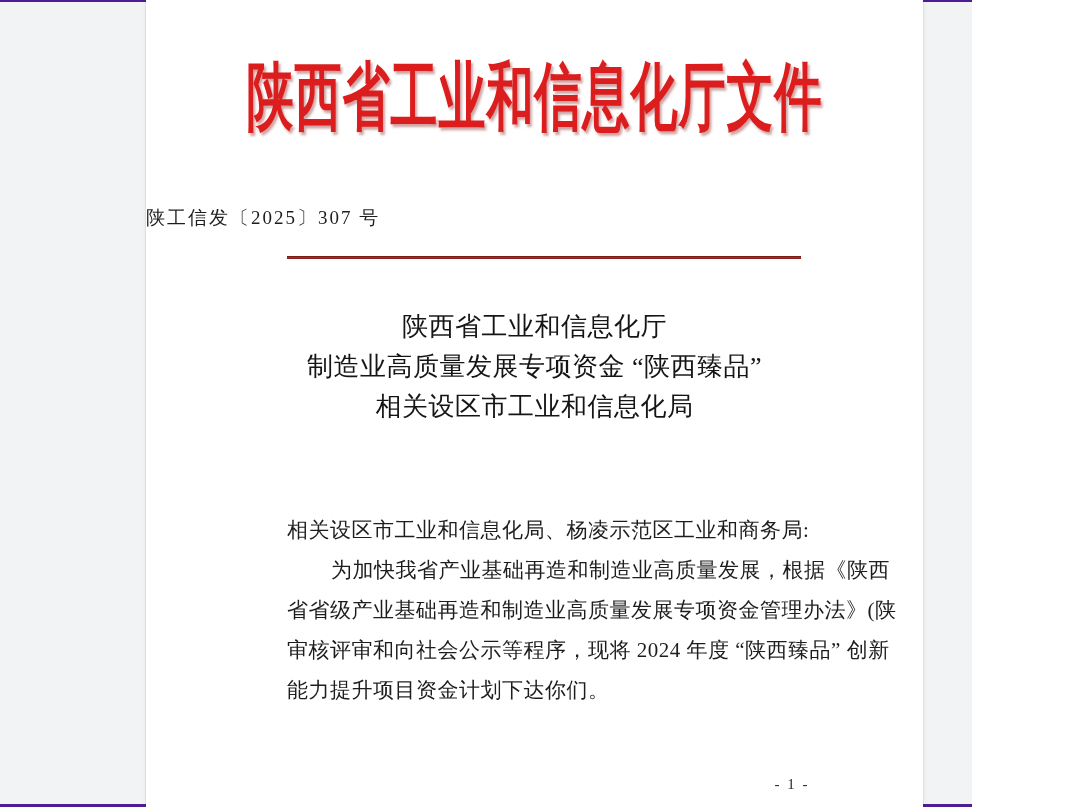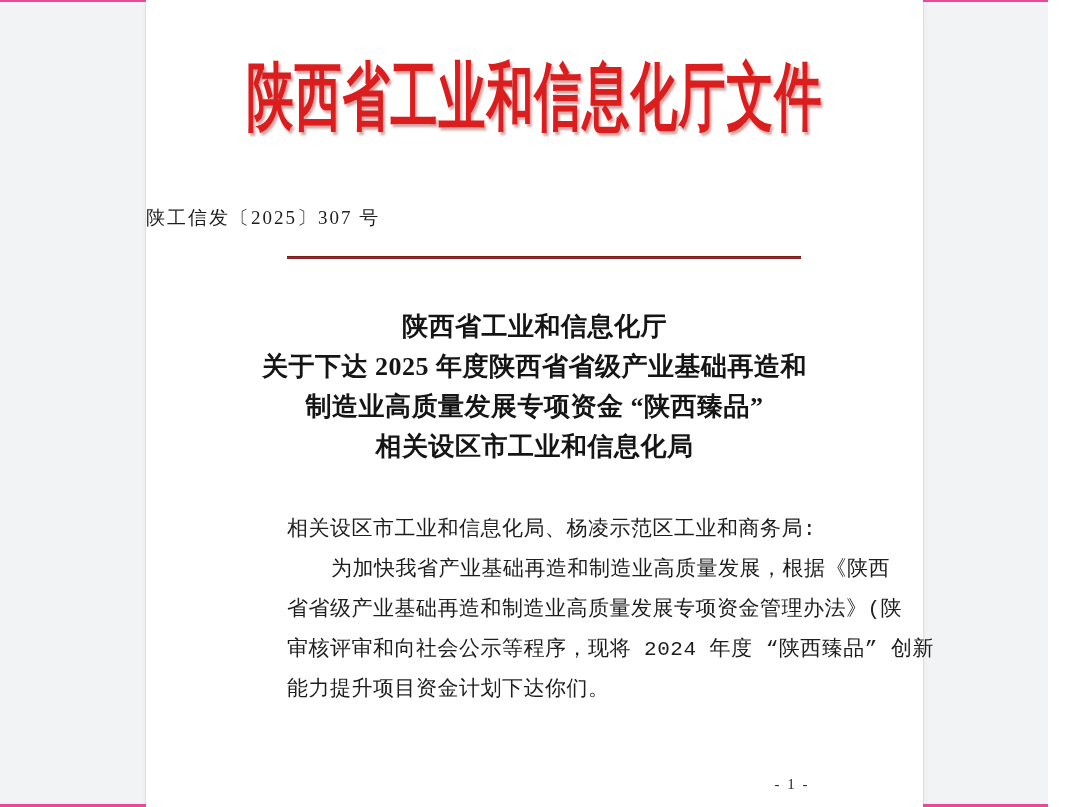--- a/index.html
+++ b/index.html
@@ -3,23 +3,23 @@
 <meta charset="utf-8">
 <style>
   * { margin: 0; padding: 0; box-sizing: border-box; }
   html, body {
     width: 1080px; height: 807px;
     background: #ffffff;
     font-family: "Liberation Serif", "DejaVu Serif", serif;
   }
   .stage {
     position: relative;
-    width: 1048px; height: 807px;
+    width: 972px; height: 807px;
     overflow: hidden;
-    background: #ec4899;
+    background: #4c1d95;
   }
   .viewer-margin {
     position: absolute;
     top: 2px; height: 802px;
     background: #f1f3f4;
   }
   .viewer-margin.left  { left: 0; width: 146px; border-right: 1px solid #e3e6e8; }
   .viewer-margin.right { left: 923px; width: 157px; border-left: 1px solid #e3e6e8; }
   .paper {
     position: absolute;
@@ -56,40 +56,39 @@
     position: absolute;
     top: 256px; left: 141px;
     width: 514px; height: 3px;
     background: linear-gradient(180deg, #641c1c 0%, #a82824 55%, #7c1f1f 100%);
   }
   .headline {
     position: absolute;
     top: 307px; left: 0; width: 777px;
     text-align: center;
     font-size: 26px;
-    font-weight: bold;
+    font-weight: normal;
     color: #151515;
   }
   .headline .t-line {
     line-height: 40px;
     white-space: nowrap;
     letter-spacing: 0.5px;
   }
   .body-text {
     position: absolute;
     top: 510px; left: 141px;
     width: 522px;
     font-size: 21px;
     color: #1d1d1d;
   }
   .body-text .b-line {
     line-height: 40px;
     white-space: nowrap;
     letter-spacing: 0.5px;
-    font-family: Liberation Mono, monospace;
   }
   .body-text .indent { text-indent: 44px; }
   .page-number {
     position: absolute;
     top: 776px; left: 616px;
     width: 60px;
     text-align: center;
     font-size: 15px;
     color: #2a2a2a;
     letter-spacing: 2px;
@@ -107,21 +106,20 @@
   <div class="paper">
 
     <div class="letterhead">陕西省工业和信息化厅文件</div>
 
     <div class="doc-number">陕工信发〔2025〕307 号</div>
 
     <div class="red-rule"></div>
 
     <div class="headline">
       <div class="t-line">陕西省工业和信息化厅</div>
-      <div class="t-line">关于下达 2025 年度陕西省省级产业基础再造和</div>
       <div class="t-line">制造业高质量发展专项资金 “陕西臻品”</div>
       <div class="t-line">相关设区市工业和信息化局</div>
     </div>
 
     <div class="body-text">
       <div class="b-line">相关设区市工业和信息化局、杨凌示范区工业和商务局:</div>
       <div class="b-line indent">为加快我省产业基础再造和制造业高质量发展，根据《陕西</div>
       <div class="b-line">省省级产业基础再造和制造业高质量发展专项资金管理办法》(陕</div>
       <div class="b-line">审核评审和向社会公示等程序，现将 2024 年度 “陕西臻品” 创新</div>
       <div class="b-line">能力提升项目资金计划下达你们。</div>

